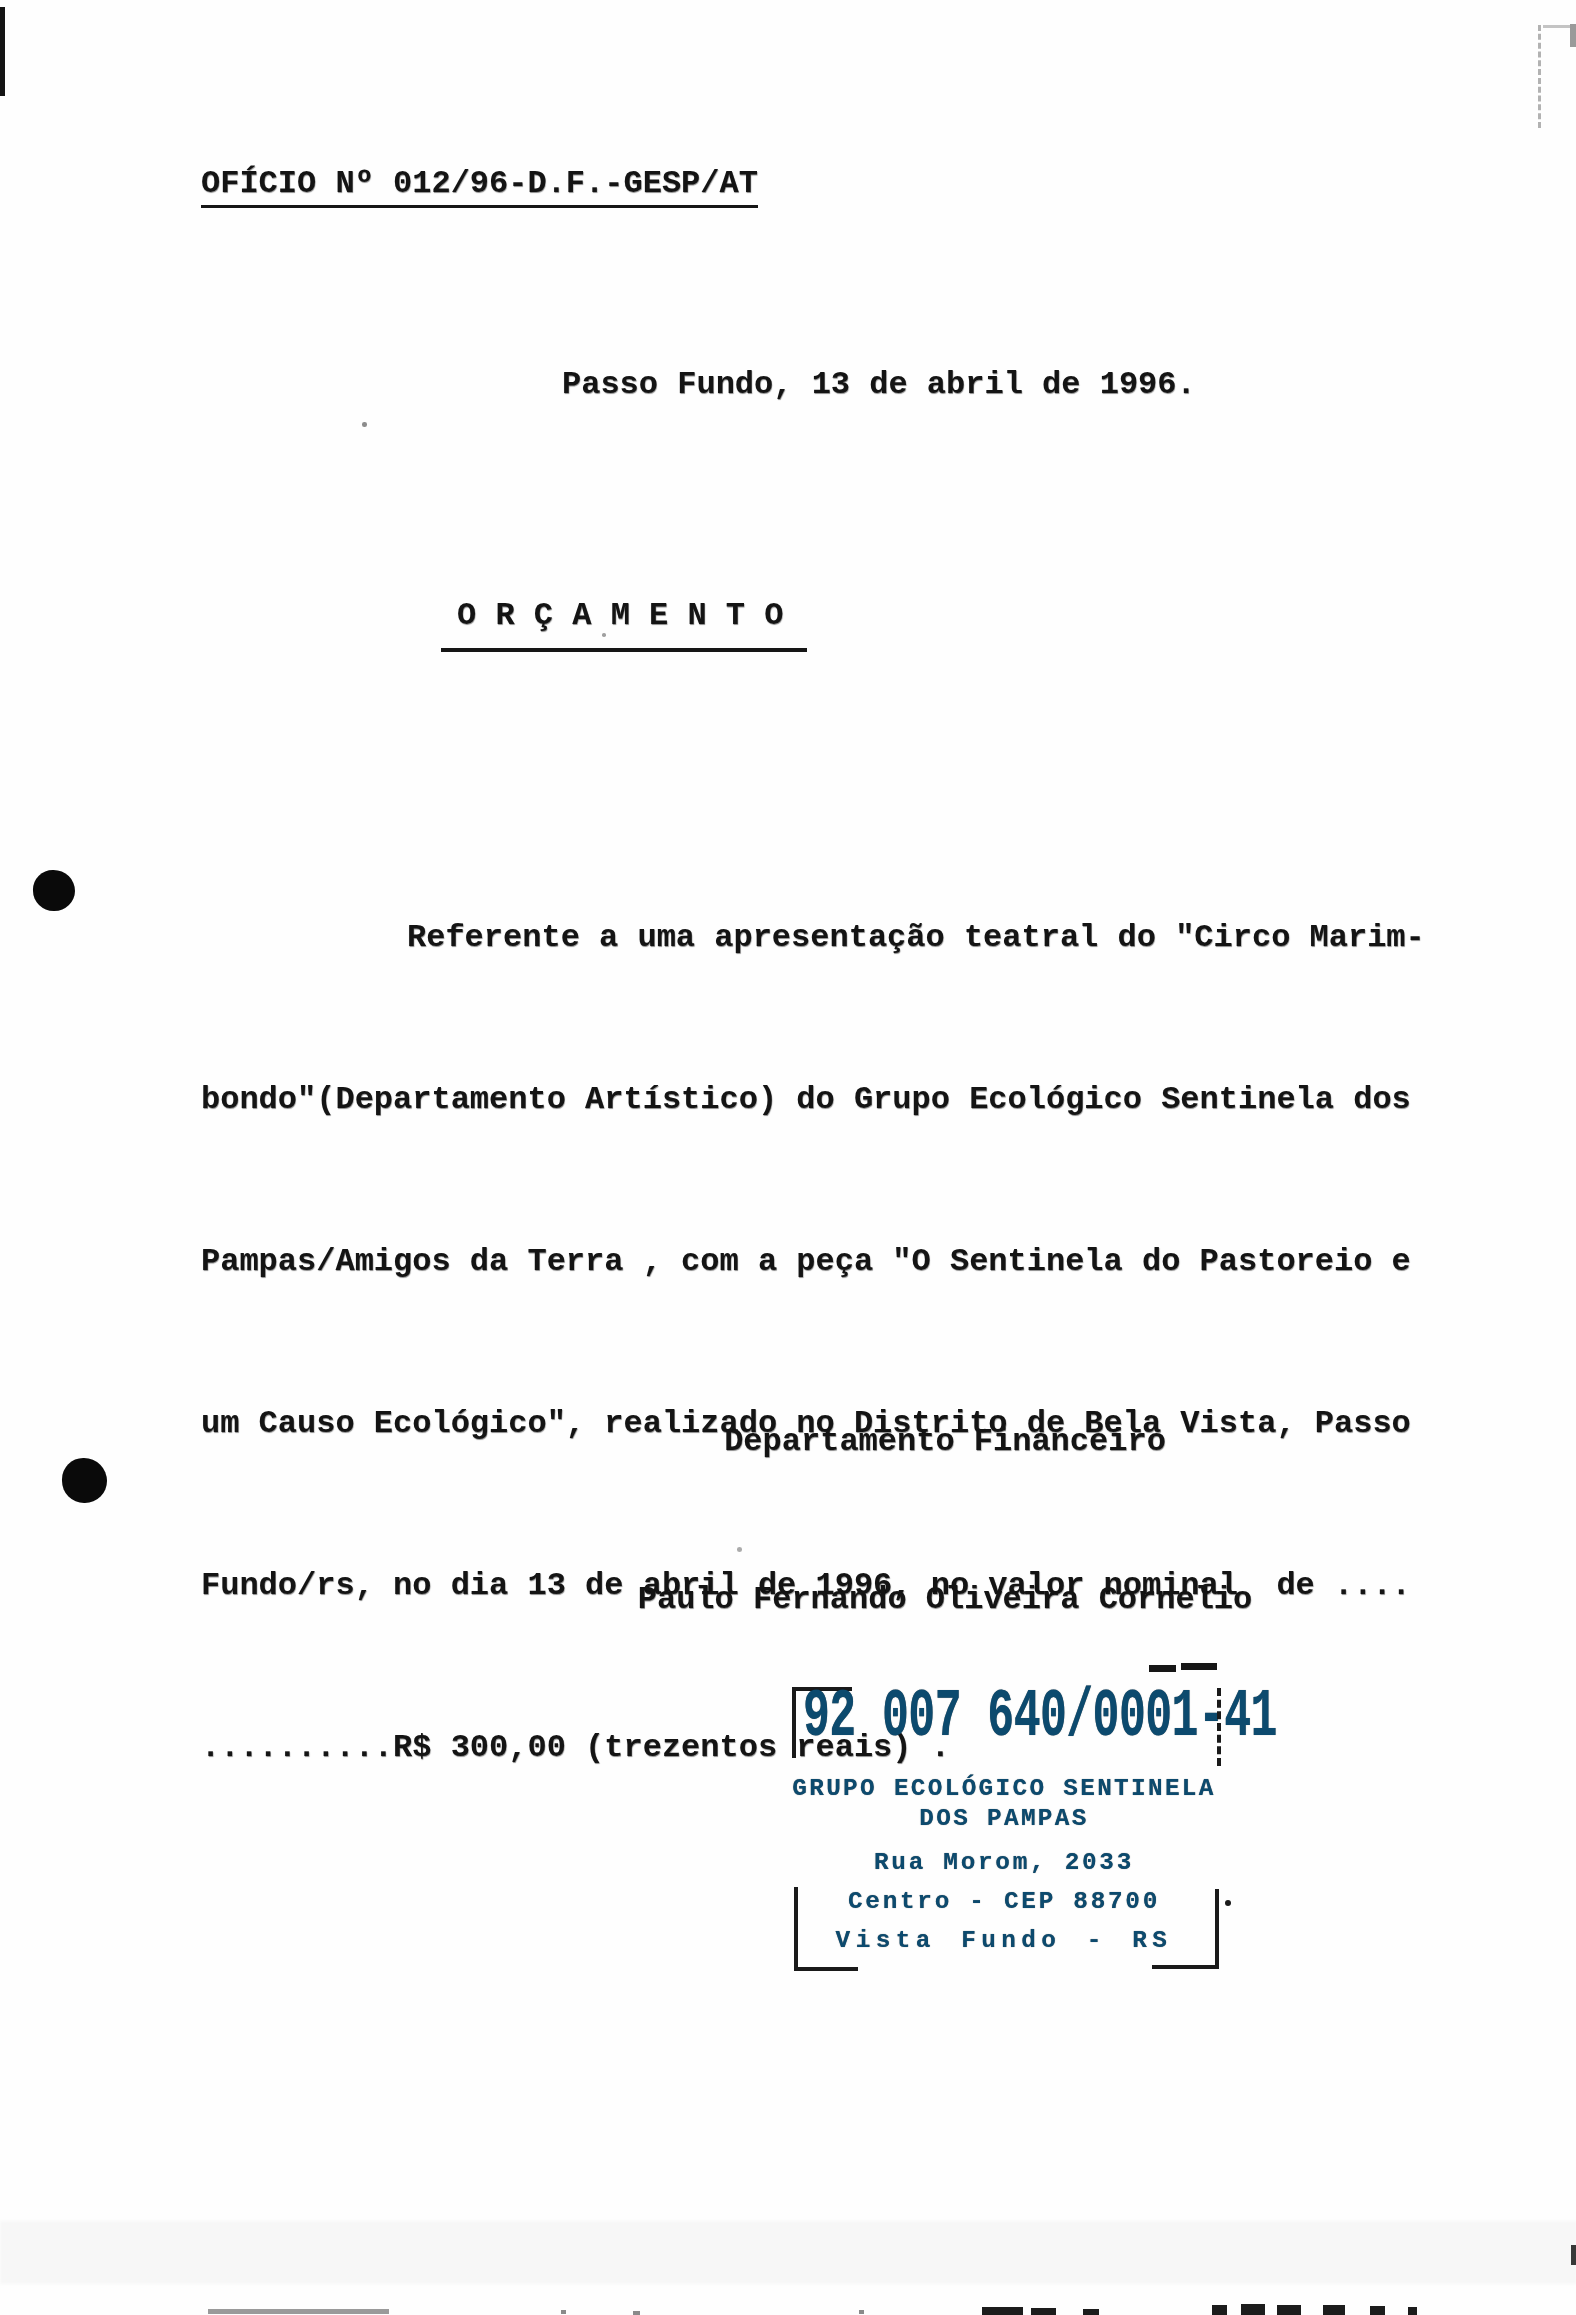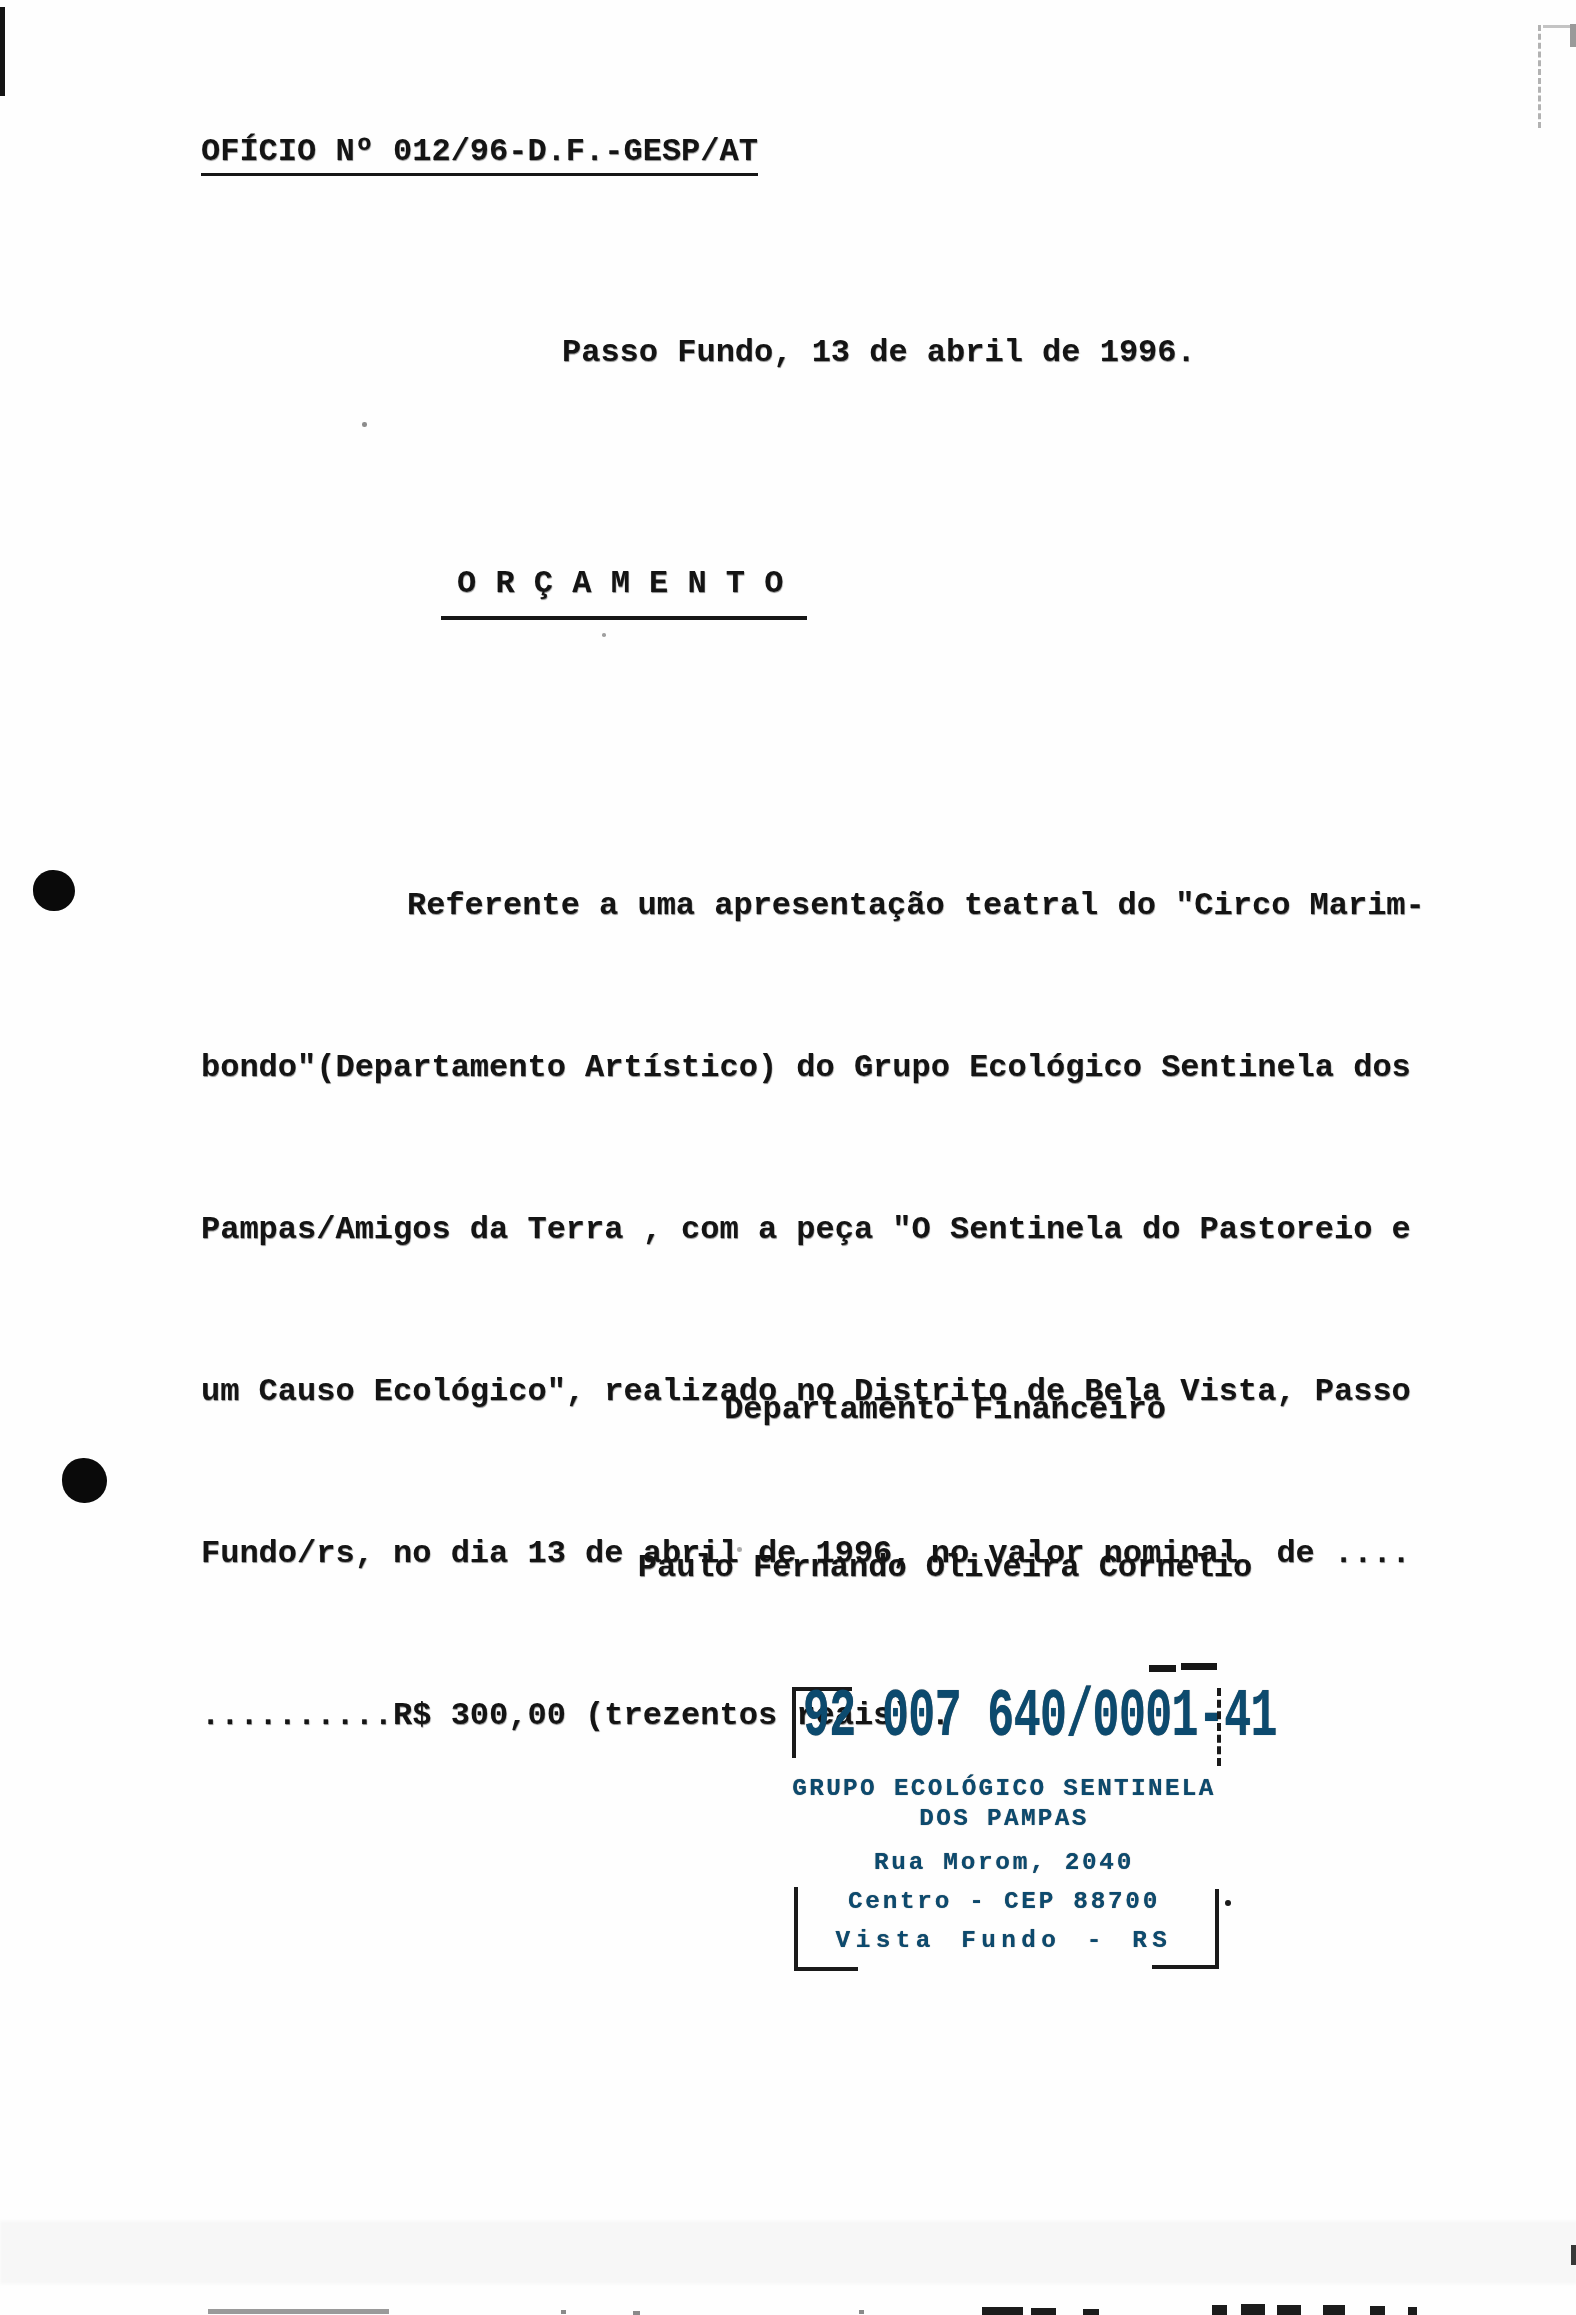--- a/index.html
+++ b/index.html
@@ -2,21 +2,21 @@
 <html style="font-size:14.5px"><head>
 <meta charset="utf-8">
 <style>
   html,body{margin:0;padding:0;background:#ffffff;}
   body{width:1577px;height:2316px;overflow:hidden;position:relative;
        font-family:"Liberation Mono","DejaVu Sans Mono",monospace;}
   .page{position:absolute;left:0;top:0;width:1577px;height:2316px;background:#fefefe;}
 
   
   .tw{position:absolute;color:#141414;font-weight:bold;font-size:32px;line-height:54px;
-      white-space:pre;text-shadow:0.5px 0.5px 0.9px rgba(0,0,0,0.45);}
+      white-space:pre;text-shadow:0.5px 0.5px 0.9px rgba(0,0,0,0.45);margin-top:32px;}
   .underlined{border-bottom:3.6px solid #161616;padding-bottom:2.7px;}
 
   .doc-ref{left:201px;top:125px;}
   .dateline{left:562px;top:326px;}
   .doc-title{left:457px;top:557px;}
   .doc-title .underlined{display:inline-block;padding:0 23.5px 5.4px 16.3px;margin-left:-16.3px;
       border-bottom:4.5px solid #161616;}
 
   .body-block{left:201px;top:771px;width:1212px;}
   .body-line{height:54px;}
@@ -102,21 +102,21 @@
   </div>
 
   <div class="stamp">
     <div class="bracket dash-a"></div>
     <div class="bracket dash-b"></div>
     <div class="bracket br-tl"></div>
     <div class="cnpj">92 007 640/0001-41</div>
     <div class="bracket br-dash-v"></div>
     <div class="s-center org1">GRUPO ECOLÓGICO SENTINELA</div>
     <div class="s-center org2">DOS PAMPAS</div>
-    <div class="s-center addr1">Rua Morom, 2040</div>
+    <div class="s-center addr1">Rua Morom, 2033</div>
     <div class="s-center addr2">Centro - CEP 88700</div>
     <div class="s-center addr3">Vista Fundo - RS</div>
     <div class="bracket br-bl"></div>
     <div class="bracket br-br"></div>
     <div class="bracket br-dot"></div>
   </div>
 
   <div class="artifact hole hole1"></div>
   <div class="artifact hole hole2"></div>
   <div class="artifact edge-bar-tl"></div>

